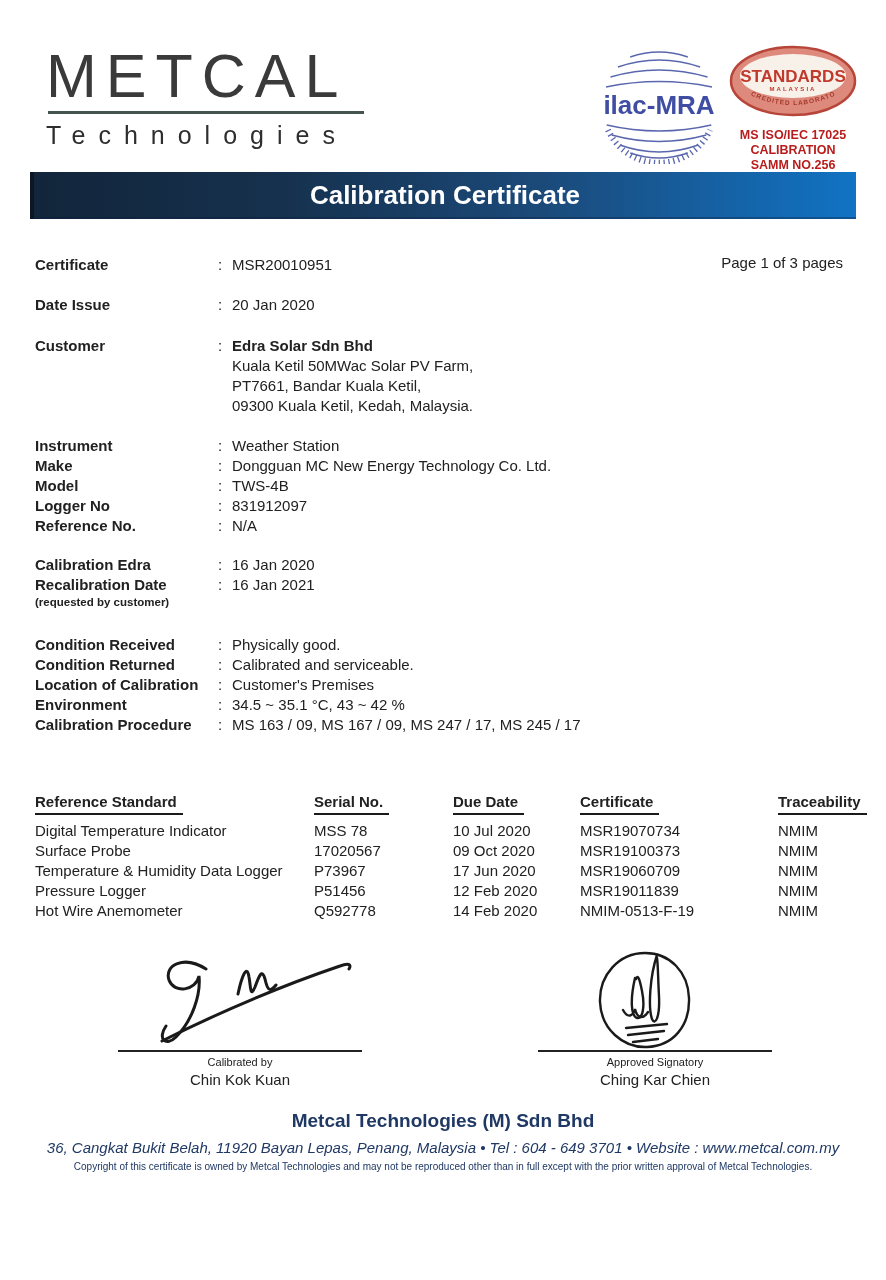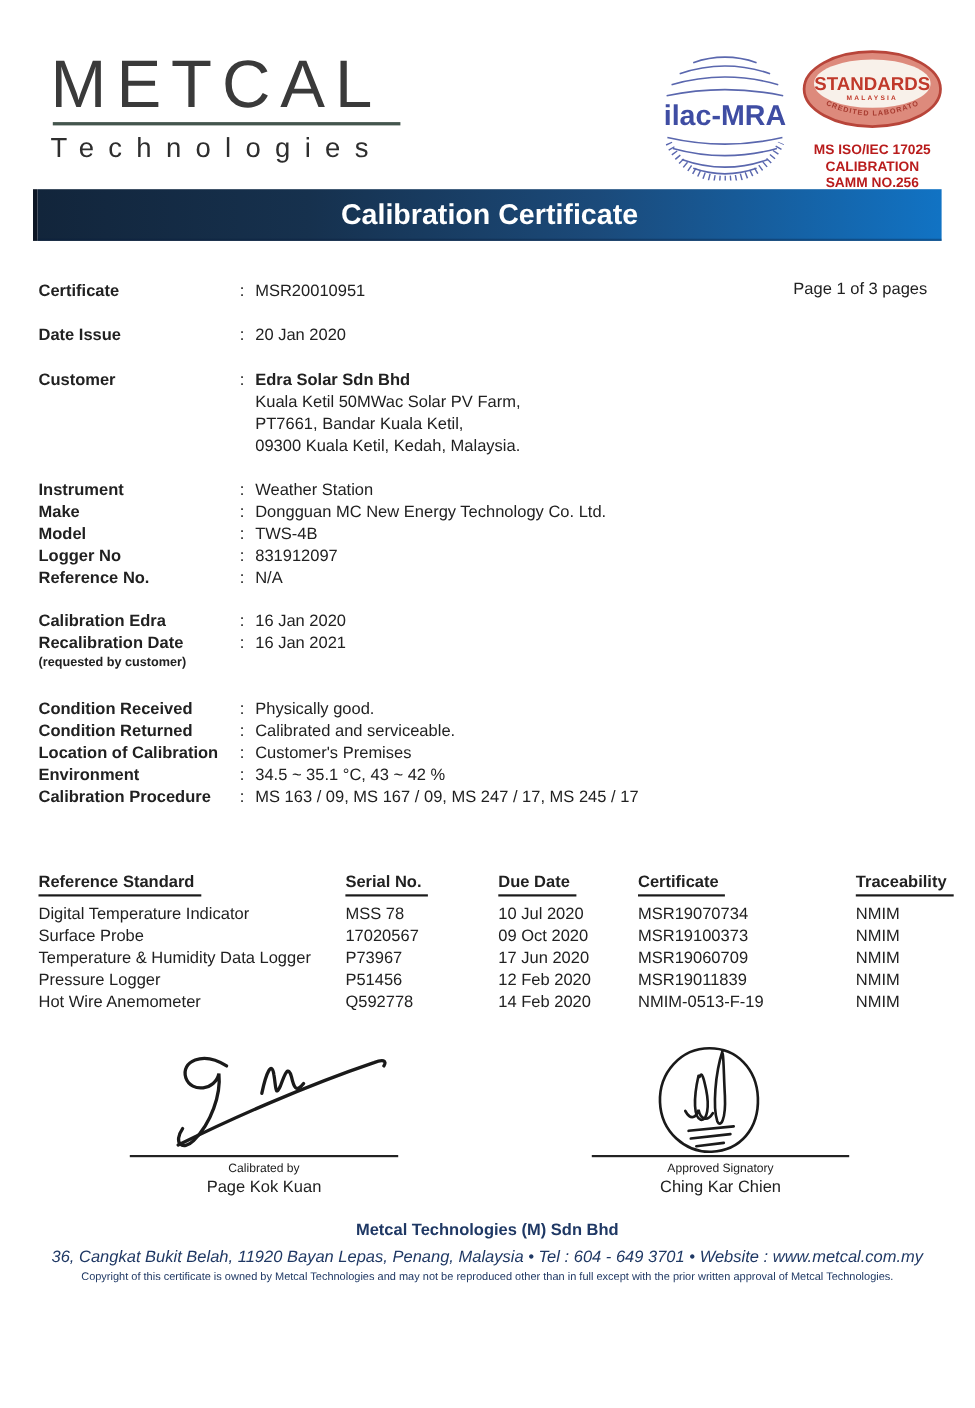--- a/index.html
+++ b/index.html
@@ -50,21 +50,21 @@
   .thead-text { display:inline-block; font-weight:bold; border-bottom:2px solid #1a1a1a; padding:0 6px 1px 0; }
 
   
   .sig-block { text-align:center; }
   .sig-svg { display:block; }
   .sig-line { border-top:2px solid #222; width:100%; }
   .sig-role { font-weight:normal; font-size:11px; margin-top:4px; }
   .sig-name { font-size:15px; margin-top:3px; }
 
   
-  .f-company { text-align:center; color:#1f3864; font-weight:bold; font-size:15px; }
+  .f-company { text-align:center; color:#1f3864; font-weight:bold; font-size:19px; }
   .f-address { text-align:center; color:#1f3864; font-size:15px; margin-top:7px;font-style:italic; }
   .f-copy { text-align:center; color:#1f3864; font-size:10px; margin-top:5px; }
 </style>
 </head>
 <body>
 
 <div class="abs" style="left:46px; top:44px; width:320px;">
   <div class="brand">METCAL</div>
   <div class="brand-rule"></div>
   <div class="brand-sub">Technologies</div>
@@ -259,21 +259,21 @@
 <div class="abs sig-block" style="left:118px; top:953px; width:244px;">
   <svg class="sig-svg" width="244" height="97" viewBox="0 0 244 97">
     <g stroke="#1a1a1a" stroke-width="3" fill="none" stroke-linecap="round">
       <path d="M88,16 C66,2 46,12 51,27 C56,41 78,38 81,23 C83,42 74,68 58,84 C48,94 39,86 48,73"></path>
       <path d="M120,41 C124,22 129,11 131,24 C133,35 132,45 137,34 C141,23 144,15 147,26 C149,35 151,41 158,32"></path>
       <path d="M44,88 C92,64 160,34 222,13 C230,10 234,11 231,16"></path>
     </g>
   </svg>
   <div class="sig-line"></div>
   <div class="sig-role">Calibrated by</div>
-  <div class="sig-name">Page Kok Kuan</div>
+  <div class="sig-name">Chin Kok Kuan</div>
 </div>
 
 <div class="abs sig-block" style="left:538px; top:948px; width:234px;">
   <svg class="sig-svg" width="234" height="102" viewBox="0 0 234 102">
     <g stroke="#1a1a1a" stroke-width="2.4" fill="none" stroke-linecap="round">
       <path d="M107,5 C81,5 61,27 62,54 C63,81 85,100 109,99 C135,98 152,78 151,50 C150,24 132,5 107,5"></path>
       <path d="M97,30 C92,52 93,68 99,70 C105,71 107,58 104,43 C102,33 100,25 98,31"></path>
       <path d="M119,7 C112,28 110,59 114,71 C117,78 122,70 121,48 C120,31 120,15 119,10"></path>
       <path d="M85,62 C90,71 95,68 97,61 C99,70 105,72 110,64"></path>
       <path d="M88,80 L129,76 M90,87 L126,83 M95,94 L120,91"></path>

